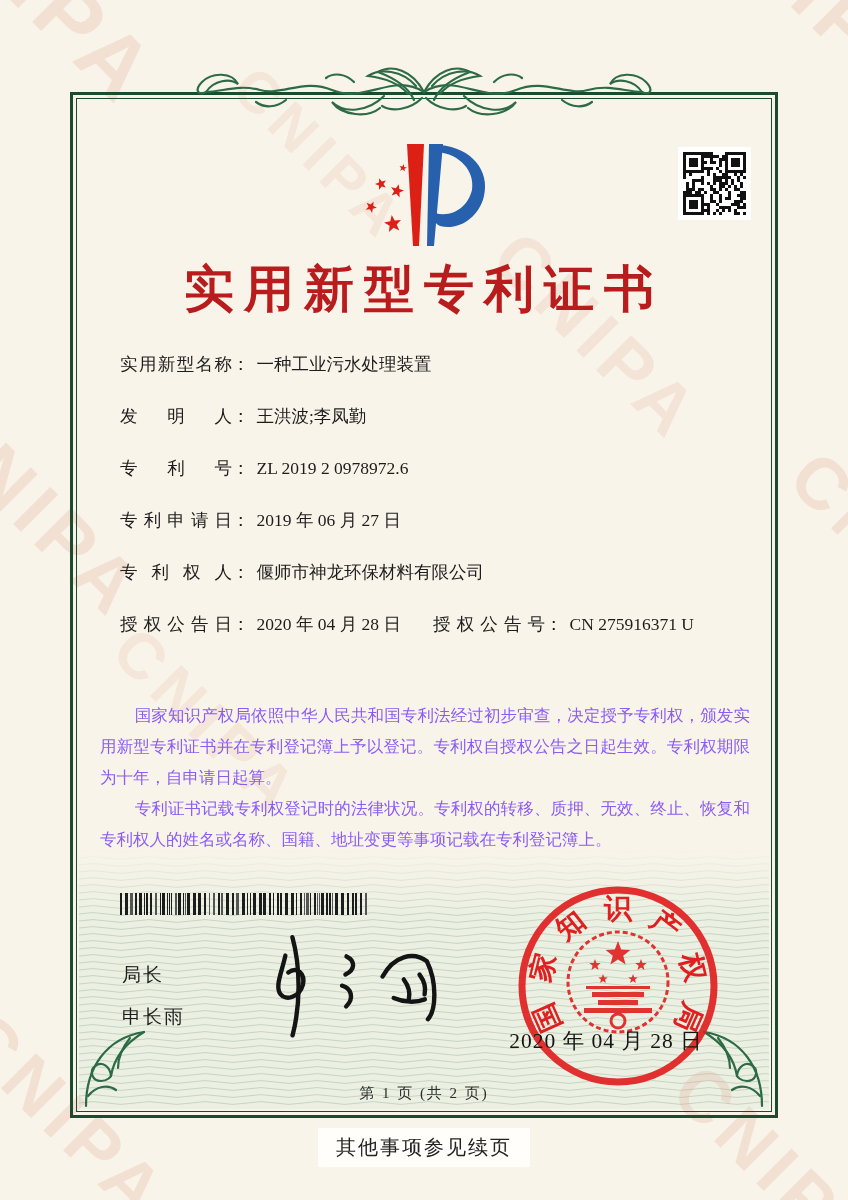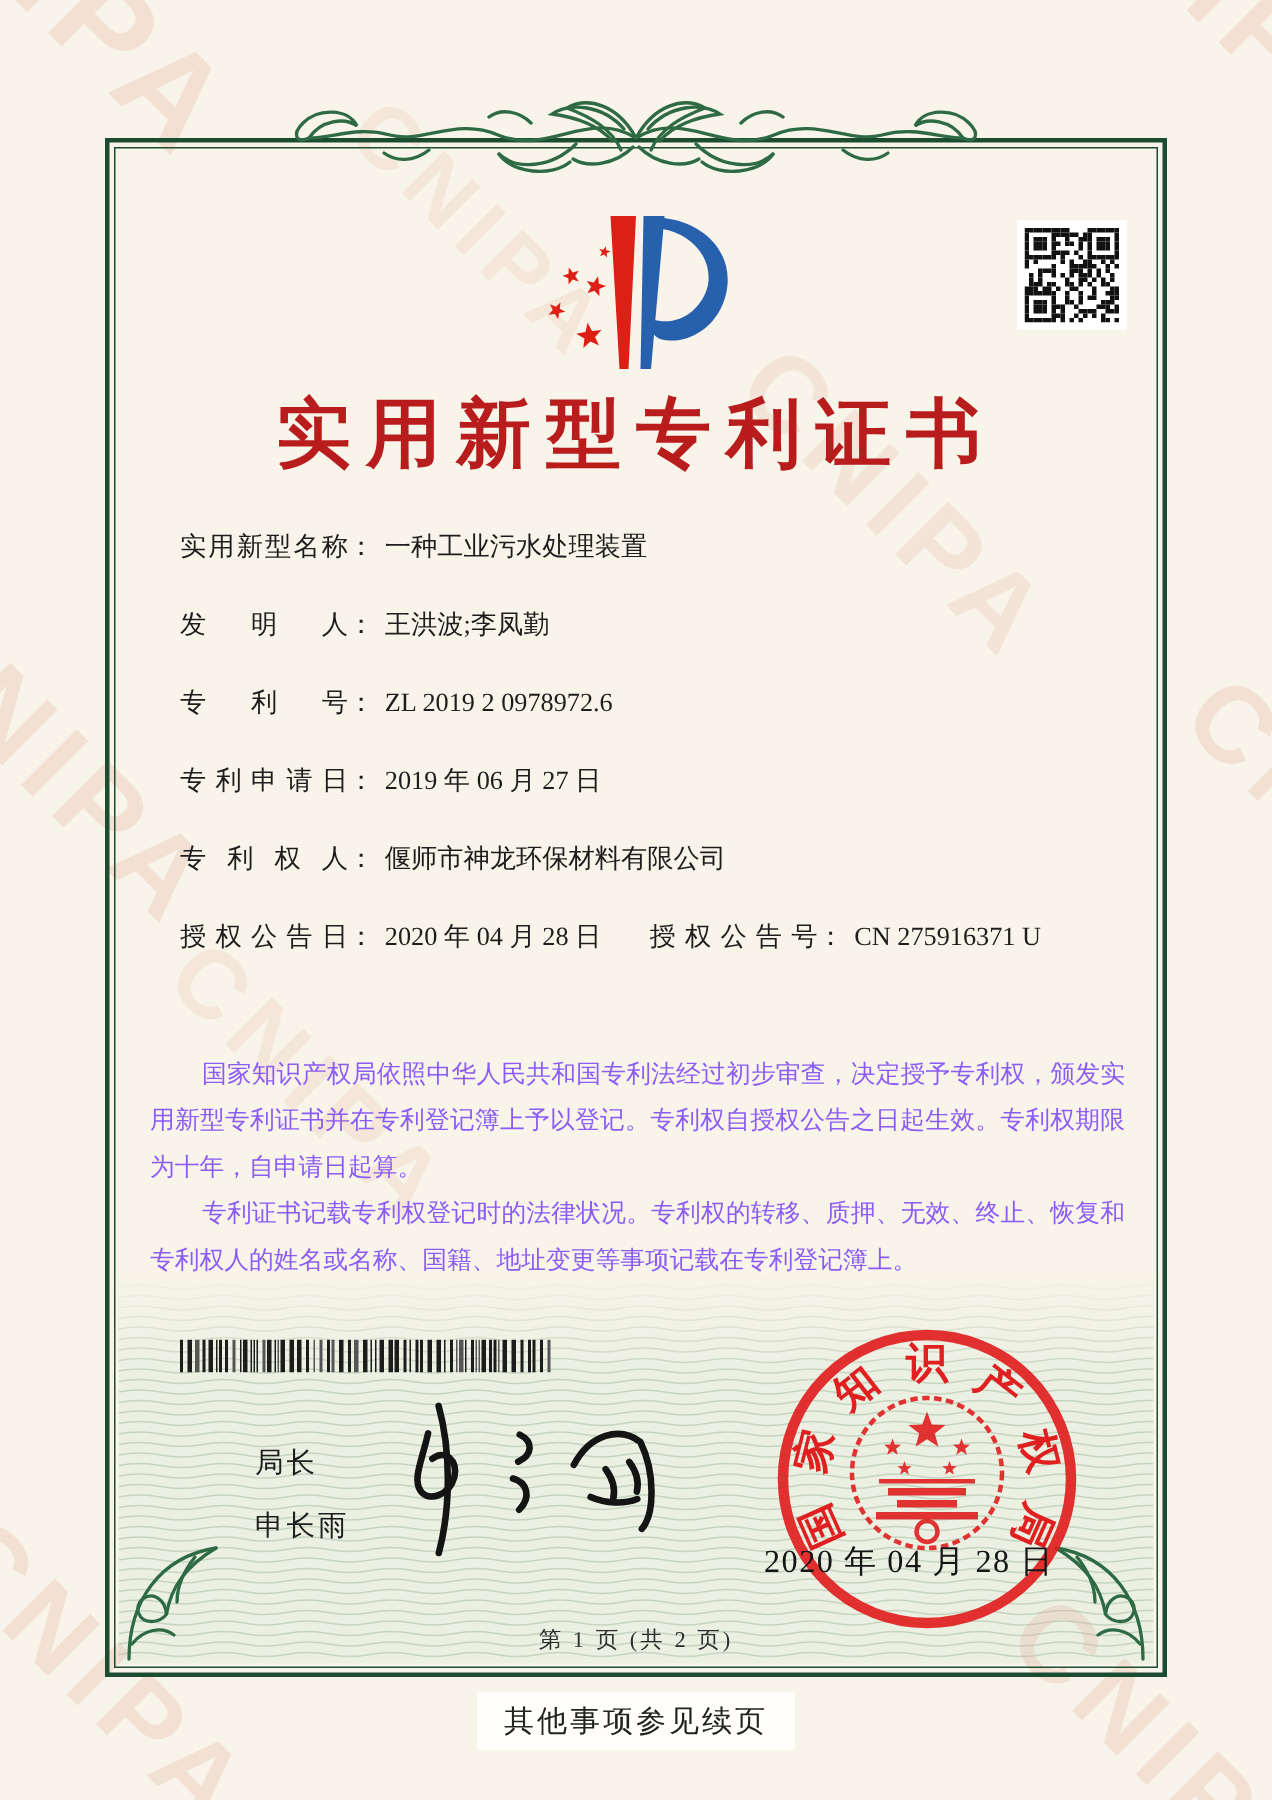--- a/index.html
+++ b/index.html
@@ -40,21 +40,21 @@
   .colon{display:inline-block;}
   .fld-value{margin-left:7px;}
   .pair2{position:absolute;left:313px;top:0;white-space:nowrap;}
   .paras{position:absolute;left:100px;top:700px;width:650px;z-index:5;
          font-size:16.5px;line-height:1.88;text-align:justify;color:#8b5cf6;}
   .paras p{margin:0;text-indent:2.1em;}
   .qr-box{position:absolute;left:678px;top:147px;width:73px;height:73px;background:#fff;
           padding:0;z-index:5;}
   .barcode-wrap{position:absolute;left:120px;top:893px;z-index:5;}
   .signer{position:absolute;left:122px;top:962px;z-index:5;font-size:19px;letter-spacing:2px;}
-  .signer div{margin-bottom:16px;margin-left:48px;}
+  .signer div{margin-bottom:16px;}
   .page-no{position:absolute;left:70px;top:1084px;width:708px;text-align:center;
            font-size:15px;letter-spacing:2px;z-index:5;color:#2c2c2c;}
   .footer-note{position:absolute;left:50%;top:1128px;transform:translateX(-50%);
            background:#fffefa;padding:6px 18px;font-size:20px;letter-spacing:2px;
            z-index:5;color:#222;}
   .seal{z-index:6;}
   .sig{z-index:6;}
 </style>
 </head>
 <body>

